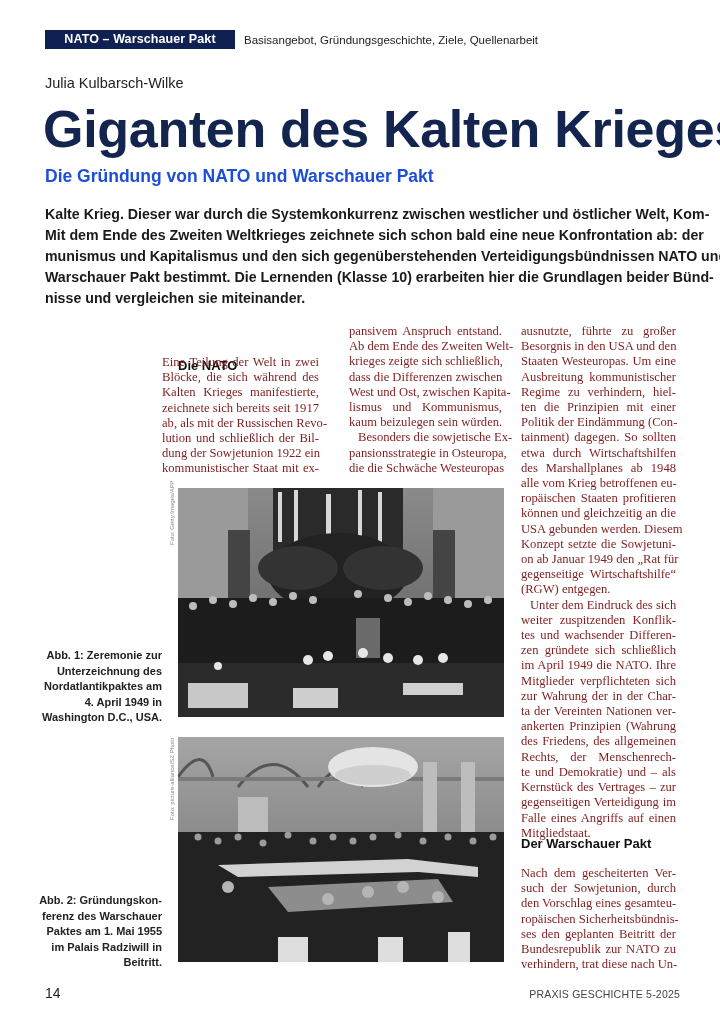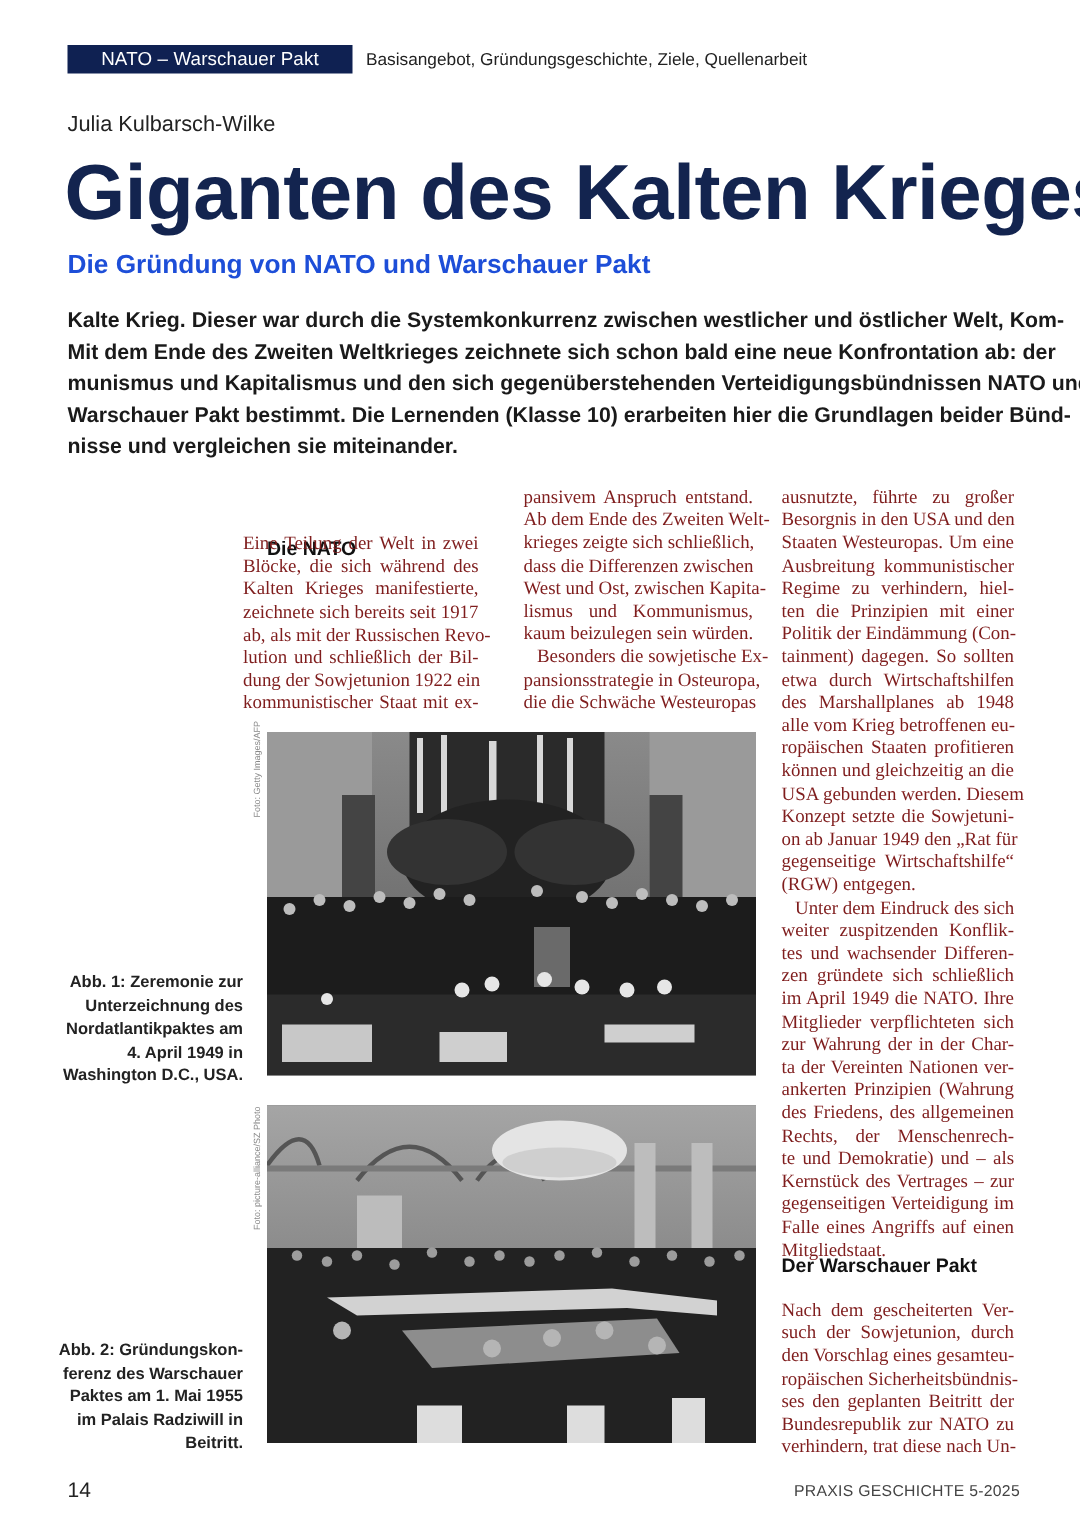--- a/index.html
+++ b/index.html
@@ -1,18 +1,18 @@
 <!DOCTYPE html>
 <html><head>
 <meta charset="utf-8">
 <style>
   html, body { margin: 0; padding: 0; background: #ffffff; }
   body { width: 720px; height: 1019px; position: relative; overflow: hidden; font-family: "Liberation Sans", sans-serif; color: #1a1a1a; }
   .abs { position: absolute; }
-  .banner { left: 45px; top: 30px; width: 190px; height: 19px; background: #0f2152; color: #fff; font-weight: normal; font-size: 12.5px; line-height: 19px; text-align: center; letter-spacing: 0.1px; }
+  .banner { left: 45px; top: 30px; width: 190px; height: 19px; background: #0f2152; color: #fff; font-weight: bold; font-size: 12.5px; line-height: 19px; text-align: center; letter-spacing: 0.1px; }
   .banner-sub { left: 244px; top: 31px; font-size: 11.5px; line-height: 18px; color: #222; }
   .author { left: 45px; top: 75px; font-size: 14.5px; color: #222; }
   .title { left: 43px; top: 104px; font-size: 52px; font-weight: bold; color: #13244f; letter-spacing: -0.3px; line-height: 50px; white-space: nowrap; }
   .subtitle { left: 45px; top: 164px; font-size: 17.5px; font-weight: bold; color: #1d4ed8; line-height: 24px; white-space: nowrap; }
   .lead { left: 45px; top: 204px; width: 632px; font-size: 14.2px; font-weight: bold; line-height: 21px; color: #1a1a1a; }
   .lead span { display: block; white-space: nowrap; }
   .col { font-family: "Liberation Serif", serif; font-size: 12.6px; line-height: 15.2px; color: #7f1d1d; }
   .col span { display: block; white-space: nowrap; text-align: justify; text-align-last: justify; }
   .col span.last { text-align-last: left; }
   .col span.indent { padding-left: 9px; }

